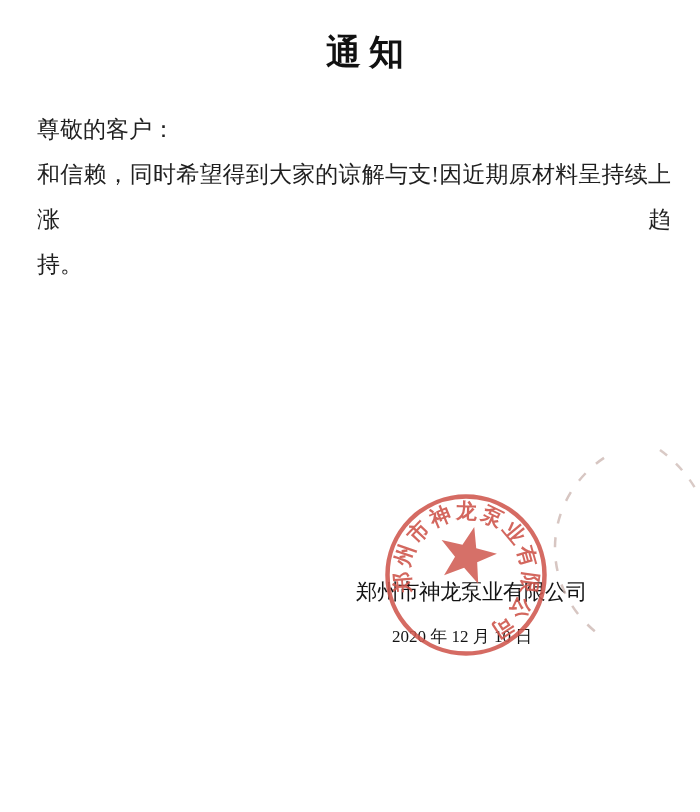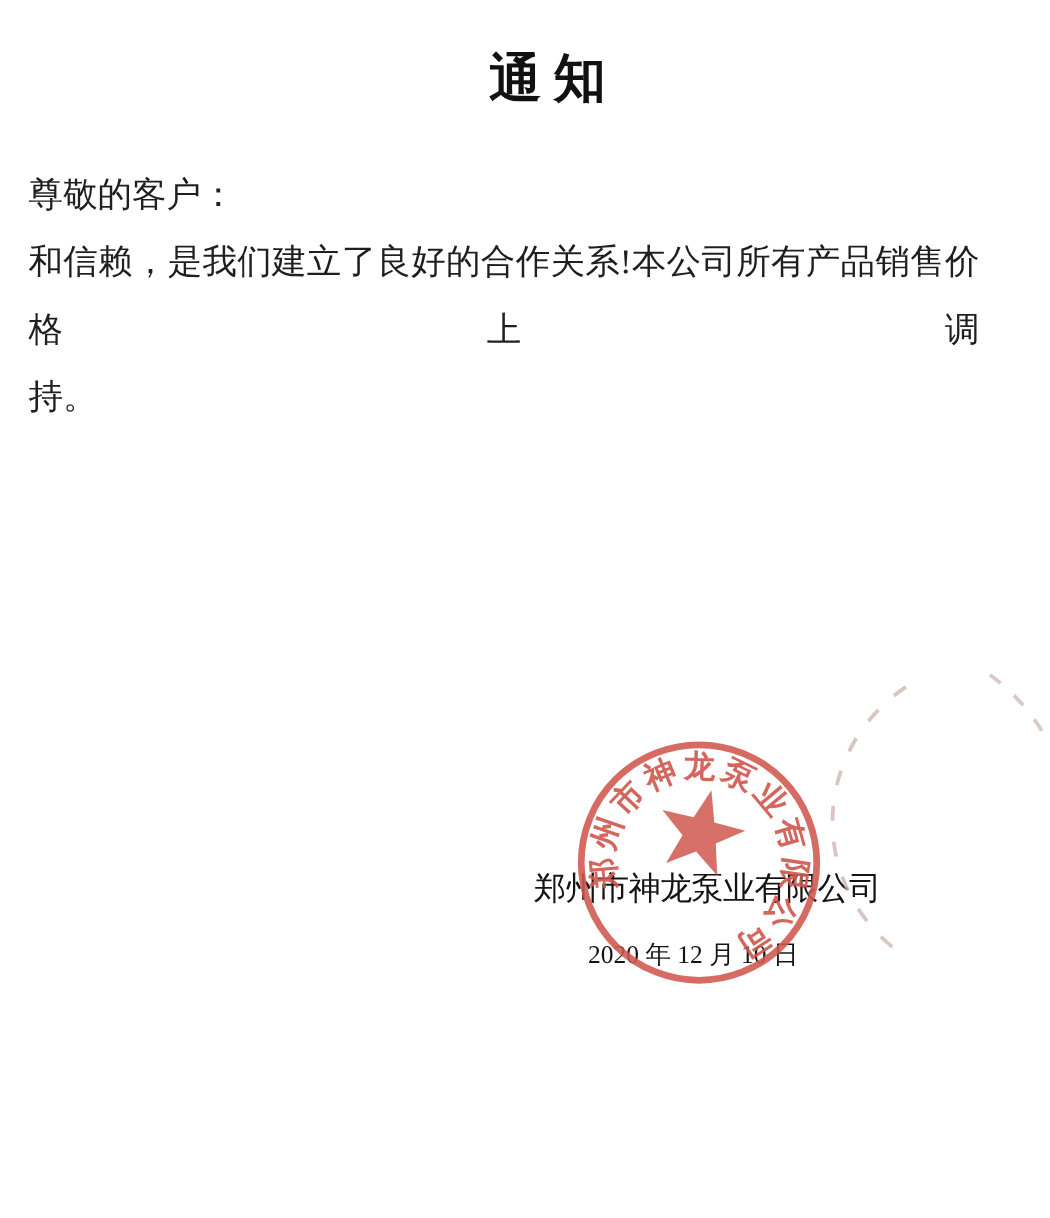--- a/index.html
+++ b/index.html
@@ -20,21 +20,21 @@
     margin: 15px;
     text-align: center;
     font-size: 35px;
     font-weight: bold;
     letter-spacing: 8px;
     text-indent: 8px;
     color: #111;
   }
   .body {
     position: absolute;
-    left: 19px;
+    left: 37px;
     top: 107px;
     width: 634px;
     font-size: 23px;
     line-height: 45px;
   }
   .line { white-space: nowrap; }
   .line.just {
     white-space: normal;
     text-align: justify;
     text-align-last: justify;
@@ -75,21 +75,21 @@
 </style>
 </head>
 <body>
 
 <div class="page">
 
   <h1 class="title">通知</h1>
 
   <div class="body">
     <div class="line">尊敬的客户：</div>
-    <div class="line just">和信赖，是我们建立了良好的合作关系!本公司所有产品销售价格上调</div>
+    <div class="line just">和信赖，同时希望得到大家的谅解与支!因近期原材料呈持续上涨趋</div>
     <div class="line">持。</div>
   </div>
 
   <div class="sig-company">郑州市神龙泵业有限公司</div>
   <div class="sig-date">2020 年 12 月 10 日</div>
 
   <svg class="stamp" viewBox="0 0 330 230" xmlns="http://www.w3.org/2000/svg" xmlns:xlink="http://www.w3.org/1999/xlink">
 
     <path d="M 234 14.9 A 115 110 0 0 0 226.1 189.3" fill="none" stroke="#c9b3ae" stroke-width="2.5" stroke-dasharray="10 14" opacity="0.75"></path>
     <path d="M 290 7 A 130 130 0 0 1 329 52" fill="none" stroke="#c9b3ae" stroke-width="2.5" stroke-dasharray="9 12" opacity="0.7"></path>

